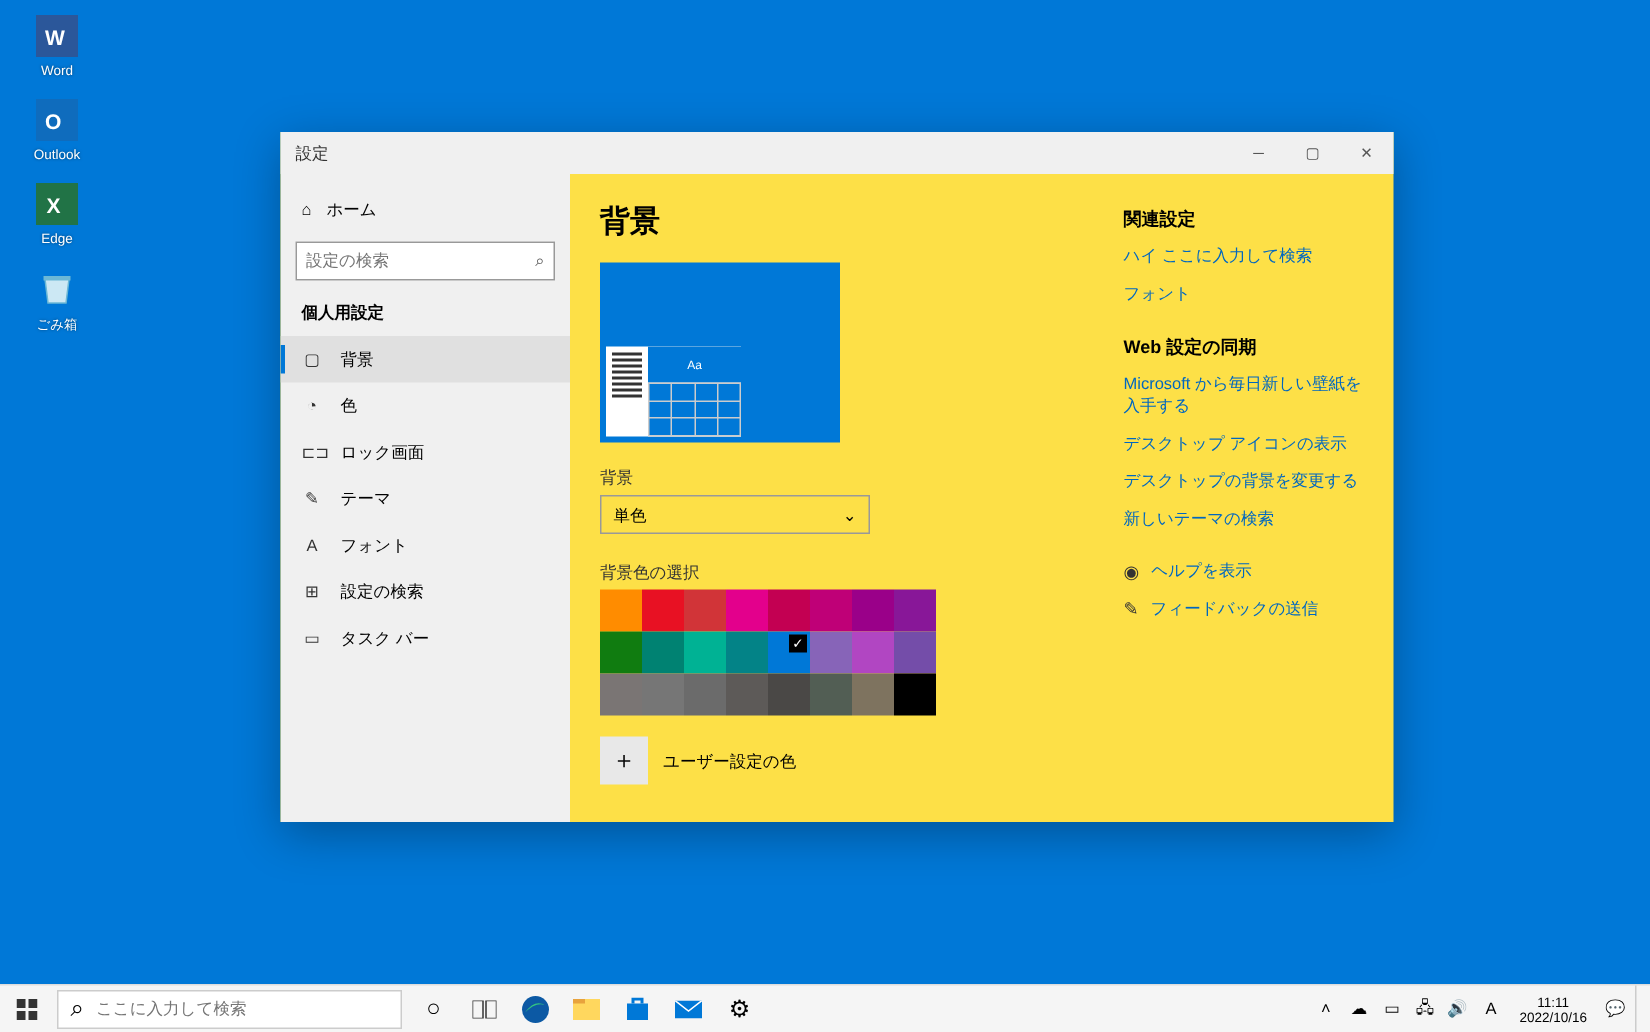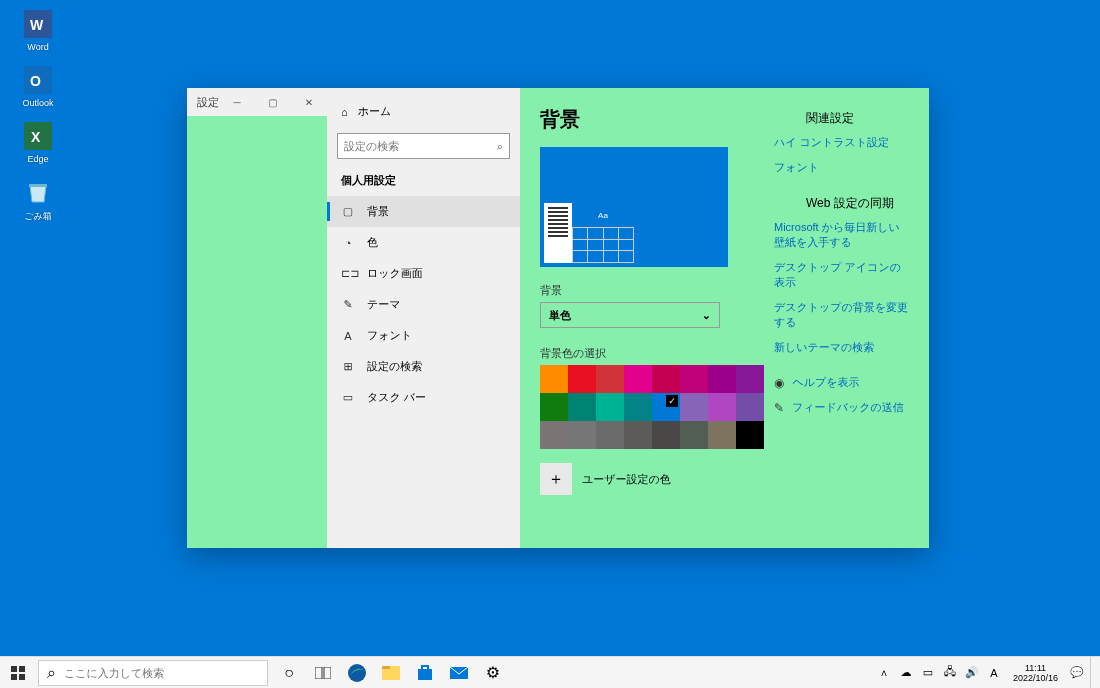--- a/index.html
+++ b/index.html
@@ -5,21 +5,21 @@
 * { margin: 0; padding: 0; box-sizing: border-box; font-family: "Yu Gothic UI", "Segoe UI", sans-serif; }
 body { width: 1100px; height: 688px; background: #0078d7; overflow: hidden; position: relative; }
 
 
 .desktop-icons { position: absolute; top: 8px; left: 8px; display: flex; flex-direction: column; gap: 12px; }
 .desktop-icon { width: 60px; display: flex; flex-direction: column; align-items: center; gap: 2px; cursor: pointer; }
 .desktop-icon .icon-box { width: 32px; height: 32px; display: flex; align-items: center; justify-content: center; }
 .desktop-icon .label { color: #fff; font-size: 9px; text-align: center; text-shadow: 0 0 2px rgba(0,0,0,.5); }
 
 
-.settings-window { position: absolute; left: 187px; top: 88px; width: 742px; height: 460px; background: #86efac; box-shadow: 0 8px 30px rgba(0,0,0,.3); display: flex; flex-direction: row; }
+.settings-window { position: absolute; left: 187px; top: 88px; width: 742px; height: 460px; background: #fde047; box-shadow: 0 8px 30px rgba(0,0,0,.3); display: flex; flex-direction: column; }
 .titlebar { height: 28px; display: flex; align-items: center; padding-left: 10px; background: #f0f0f0; font-size: 11px; color: #333; }
 .titlebar .spacer { flex: 1; }
 .titlebar .win-btn { width: 36px; height: 28px; display: flex; align-items: center; justify-content: center; cursor: pointer; font-size: 10px; color: #555; }
 
 .window-body { flex: 1; display: flex; overflow: hidden; }
 
 
 .sidebar { width: 193px; background: #f0f0f0; display: flex; flex-direction: column; padding-top: 8px; }
 .sidebar-home { display: flex; align-items: center; gap: 10px; padding: 8px 14px; font-size: 11px; cursor: pointer; }
 .search-box { margin: 6px 10px; height: 26px; background: #fff; border: 1px solid #999; display: flex; align-items: center; padding: 0 6px; }
@@ -31,41 +31,41 @@
 .sidebar-item.active { background: #e0e0e0; }
 .sidebar-item.active::before { content: ""; position: absolute; left: 0; top: 6px; bottom: 6px; width: 3px; background: #0078d7; }
 .sidebar-item .nav-ic { width: 14px; text-align: center; color: #333; }
 
 
 .content { flex: 1; padding: 18px 20px; overflow: auto; display: flex; }
 .main-col { flex: 1; }
 .side-col { width: 170px; padding-left: 10px; }
 .page-title { font-size: 20px; font-weight: 600; margin-bottom: 14px; }
 
-.preview { width: 188px; height: 120px; background: #0078d7; position: relative; margin-bottom: 16px; }
+.preview { width: 160px; height: 120px; background: #0078d7; position: relative; margin-bottom: 16px; }
 .preview .prev-window { position: absolute; bottom: 4px; left: 4px; width: 90px; height: 60px; background: #fff; display: flex; }
 .prev-window .pw-left { width: 28px; display: flex; flex-direction: column; padding: 4px; gap: 2px; }
 .prev-window .pw-left .line { height: 2px; background: #333; }
 .prev-window .pw-right { flex: 1; background: #e8e8e8; display: flex; flex-direction: column; }
 .pw-right .pw-top { height: 24px; background: #0078d7; color: #fff; font-size: 8px; display: flex; align-items: center; justify-content: center; }
 .pw-right .pw-grid { flex: 1; display: grid; grid-template-columns: repeat(4,1fr); grid-template-rows: repeat(3,1fr); gap: 1px; padding: 1px; background: #ccc; }
 .pw-right .pw-grid > div { background: #0078d7; }
 
 .field-label { font-size: 11px; color: #333; margin-bottom: 4px; }
-.dropdown { width: 180px; height: 26px; border: 1px solid #999; display: flex; align-items: center; padding: 0 8px; font-size: 11px; cursor: pointer; margin-bottom: 18px; font-weight: bold; }
+.dropdown { width: 180px; height: 26px; border: 1px solid #999; display: flex; align-items: center; padding: 0 8px; font-size: 11px; cursor: pointer; margin-bottom: 18px; }
 .dropdown .dd-spacer { flex: 1; }
 
 .color-grid { display: grid; grid-template-columns: repeat(8, 28px); grid-auto-rows: 28px; gap: 0; margin-bottom: 14px; }
 .swatch { cursor: pointer; position: relative; }
 .swatch.selected::after { content: "✓"; position: absolute; top: 2px; right: 2px; width: 12px; height: 12px; background: #000; color: #fff; font-size: 9px; display: flex; align-items: center; justify-content: center; }
 
 .custom-color { display: flex; align-items: center; gap: 10px; }
 .plus-btn { width: 32px; height: 32px; background: #e8e8e8; display: flex; align-items: center; justify-content: center; font-size: 16px; cursor: pointer; }
 
-.side-heading { font-size: 12px; font-weight: 400; margin-bottom: 8px; margin-top: 4px; margin-left: 32px; }
+.side-heading { font-size: 12px; font-weight: 700; margin-bottom: 8px; margin-top: 4px; }
 .side-link { display: block; font-size: 11px; color: #0067c0; margin-bottom: 10px; cursor: pointer; }
 .side-link.with-icon { display: flex; align-items: center; gap: 8px; color: #0067c0; }
 .side-link .link-ic { color: #333; font-size: 12px; }
 .side-block { margin-bottom: 20px; }
 
 
 .taskbar { position: absolute; left: 0; right: 0; bottom: 0; height: 32px; background: #f5f5f5; display: flex; align-items: center; border-top: 1px solid #ddd; }
 .start-btn { width: 36px; height: 32px; display: flex; align-items: center; justify-content: center; cursor: pointer; }
 .tb-search { width: 230px; height: 26px; margin-left: 2px; background: #fff; border: 1px solid #ccc; display: flex; align-items: center; padding: 0 8px; gap: 8px; }
 .tb-search input { border: none; outline: none; flex: 1; font-size: 11px; }
@@ -245,21 +245,21 @@
 
         <div class="custom-color">
           <div class="plus-btn">＋</div>
           <span style="font-size:11px;">ユーザー設定の色</span>
         </div>
       </div>
 
       <div class="side-col">
         <div class="side-block">
           <div class="side-heading">関連設定</div>
-          <a class="side-link">ハイ コントラスト設定</a>
+          <a class="side-link">ハイ ここに入力して検索</a>
           <a class="side-link">フォント</a>
         </div>
         <div class="side-block">
           <div class="side-heading">Web 設定の同期</div>
           <a class="side-link">Microsoft から毎日新しい壁紙を入手する</a>
           <a class="side-link">デスクトップ アイコンの表示</a>
           <a class="side-link">デスクトップの背景を変更する</a>
           <a class="side-link">新しいテーマの検索</a>
         </div>
         <div class="side-block">

